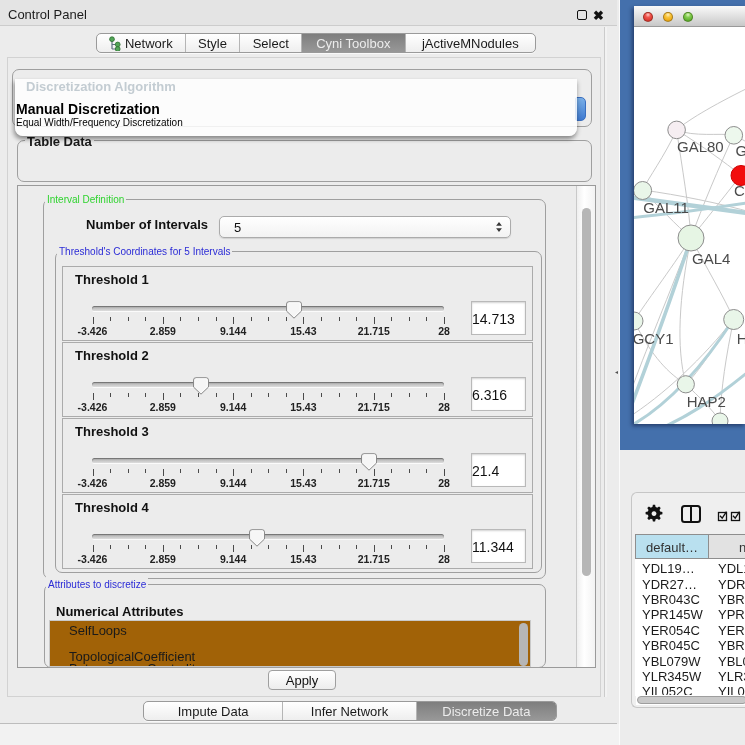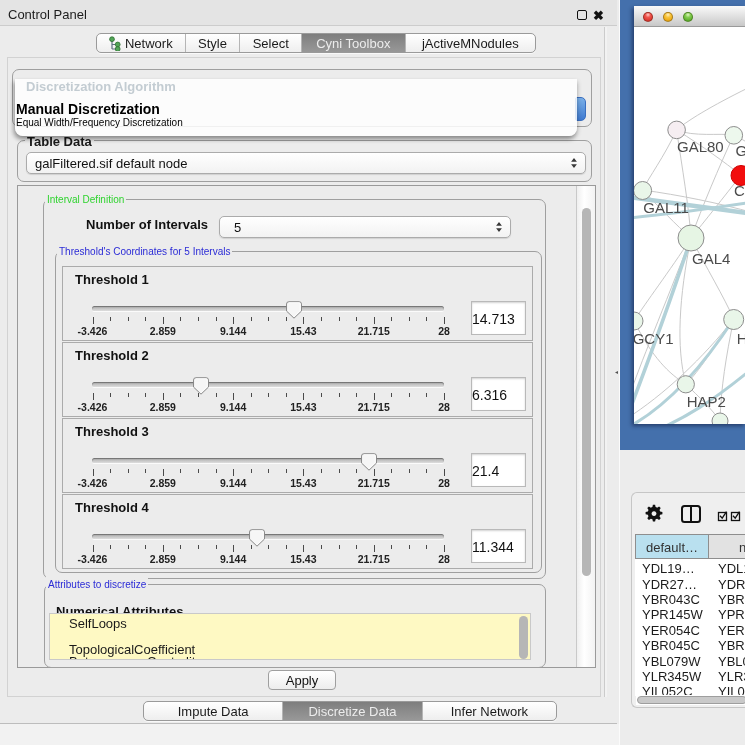--- a/index.html
+++ b/index.html
@@ -107,26 +107,20 @@
     <div class="abs" style="left:7px; top:57px; width:594px; height:640px; border:1px solid #d2d2d2; background:#ececec;"></div>
 
     <div class="grp" style="left:12px; top:69px; width:580px; height:58px; background:#ececec;"></div>
 
     <div class="abs" style="left:575px; top:97px; width:11px; height:24px; border-radius:2px 5px 5px 2px;
          background:linear-gradient(#7ab0e8,#3f7ad0); border:1px solid #3a6fc0;"></div>
 
     <div class="grp" style="left:17px; top:140px; width:575px; height:42px;">
       <span class="legend" style="color:#1a1a1a; font-weight:bold; font-size:13px; top:-8px; left:7px;text-align:center;">Table Data</span>
     </div>
-    <div class="combo" style="left:26px; top:152px; width:560px; height:22px;">
-      <span style="position:absolute; left:8px; top:3px;">galFiltered.sif default node</span>
-      <svg class="ar" viewBox="0 0 8 11">
-          <path d="M4 0.5 L6.9 4.2 L1.1 4.2 Z M4 10.5 L1.1 6.8 L6.9 6.8 Z" fill="#3a3a3a"></path>
-        </svg>
-    </div>
 
     <div class="abs" style="left:17px; top:185px; width:579px; height:483px; border:1px solid #9a9a9a; background:#ececec;">
       <div class="vscroll" style="right:0; top:0; width:19px; height:481px; border-left:1px solid #c9c9c9;">
         <div class="vthumb" style="left:5px; top:22px; width:9px; height:368px;"></div>
       </div>
 
       <div class="grp" style="left:25px; top:13px; width:503px; height:380px;">
         <span class="legend" style="color:#2fd32f;">Interval Definition</span>
 
         <div class="abs" style="left:42px; top:17px; font-size:13px; font-weight:bold; color:#111;">Number of Intervals</div>
@@ -139,21 +133,21 @@
 
         <div class="grp" style="left:11px; top:51px; width:487px; height:322px;">
           <span class="legend" style="color:#2b2bd6;">Threshold's Coordinates for 5 Intervals</span>
         </div>
 
       </div>
 
       <div class="grp" style="left:26px; top:398px; width:502px; height:84px;">
         <span class="legend" style="color:#2b2bd6;">Attributes to discretize</span>
         <div class="abs" style="left:11px; top:19px; font-size:13px; font-weight:bold; color:#111;">Numerical Attributes</div>
-        <div class="abs" style="left:4px; top:28px; width:482px; height:47px; background:#fef9c3; border:1px solid #c9c9c9; overflow:hidden; font-size:13px; color:#1a1a1a;">
+        <div class="abs" style="left:4px; top:35px; width:482px; height:47px; background:#a16207; border:1px solid #c9c9c9; overflow:hidden; font-size:13px; color:#1a1a1a;">
           <div style="position:absolute; left:19px; top:2px;">SelfLoops</div>
           <div style="position:absolute; left:19px; top:21px;margin-top:7px;">TopologicalCoefficient</div>
           <div style="position:absolute; left:19px; top:40px;">BetweennessCentrality</div>
           <div class="vthumb" style="right:2px; top:2px; width:9px; height:43px;"></div>
         </div>
       </div>
     </div>
 
     <div id="thrs">
         <div class="thr abs" style="top:266px">
@@ -318,22 +312,22 @@
         </div>
       </div>
 
     <div class="btn" style="left:268px; top:670px; width:68px; height:20px; line-height:19px;">Apply</div>
 
     <div class="abs" style="left:604px; top:27px; width:1px; height:670px; background:#cbcbcb;"></div>
     <div class="abs" style="left:605px; top:27px; width:2px; height:670px; background:#f2f2f2;"></div>
 
     <div class="seg" style="left:143px; top:701px; width:414px;">
       <div class="s" style="width:140px;">Impute Data</div>
+      <div class="s" style="width:134px;">Infer Network</div>
       <div class="s sel" style="width:140px;">Discretize Data</div>
-      <div class="s" style="width:134px;">Infer Network</div>
     </div>
   </div>
 
   <div id="popup" class="abs">
     <div style="position:absolute; left:11px; top:0px; font-size:13px; font-weight:bold; color:#c3ccd2;">Discretization Algorithm</div>
     <div class="it2">Manual Discretization</div>
     <div class="it3">Equal Width/Frequency Discretization</div>
   </div>
 
   <div class="abs" style="left:0px; top:724px; width:619px; height:21px; background:#f2f2f2;"></div>

